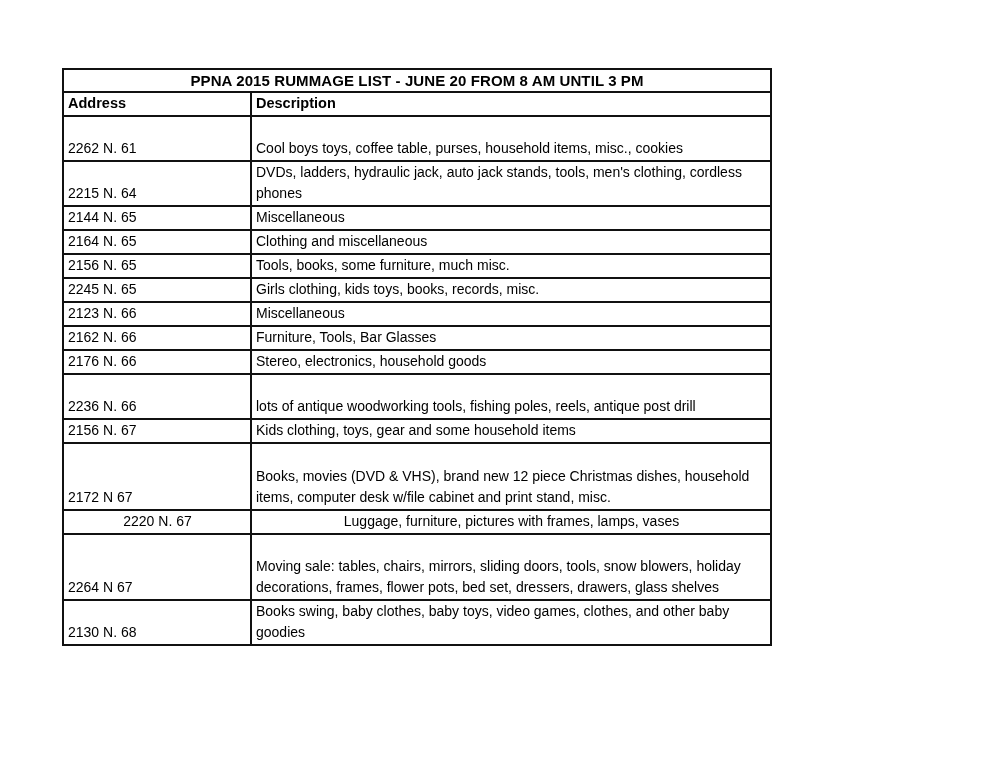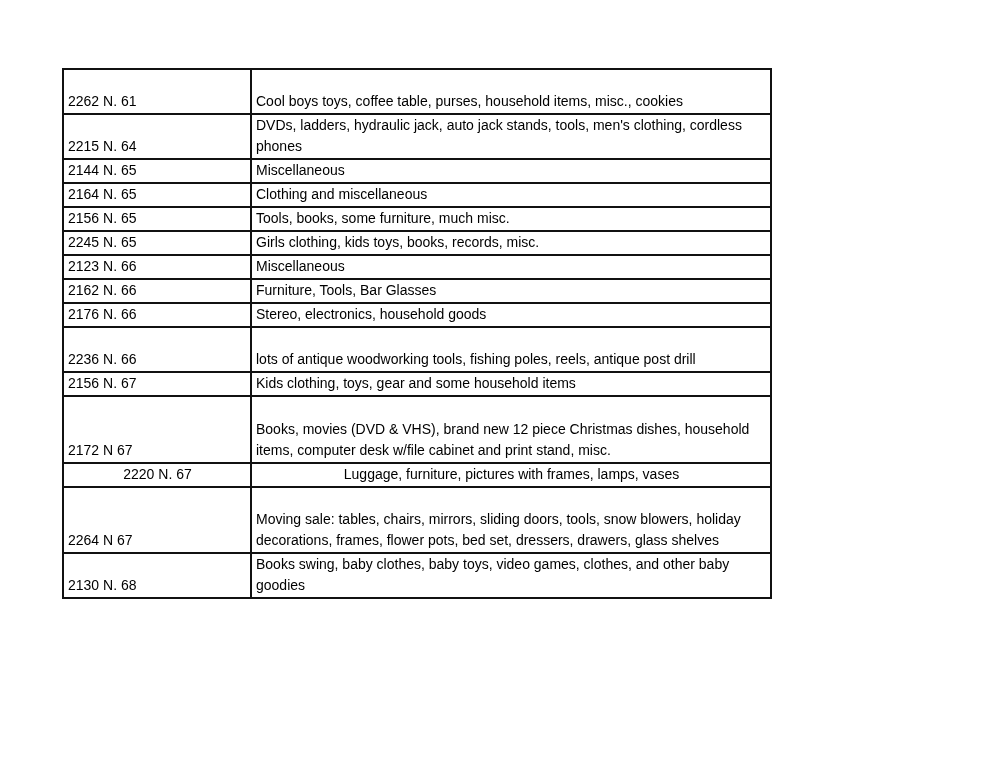--- a/index.html
+++ b/index.html
@@ -53,20 +53,27 @@
 </style>
 </head>
 <body>
 
 <table class="rummage-table">
   <colgroup>
     <col style="width:188px">
     <col style="width:520px">
   </colgroup>
   <thead>
+    <tr class="title-row">
+      <td colspan="2">PPNA 2015 RUMMAGE LIST - JUNE 20 FROM 8 AM UNTIL 3 PM</td>
+    </tr>
+    <tr class="header-row">
+      <td>Address</td>
+      <td>Description</td>
+    </tr>
   </thead>
   <tbody id="rows">
       <tr class="data-row" style="height: 45px;">
         <td class="addr">2262 N. 61</td>
         <td class="desc">Cool boys toys, coffee table, purses, household items, misc., cookies</td>
       </tr>
       <tr class="data-row" style="height: 43px;">
         <td class="addr">2215 N. 64</td>
         <td class="desc">DVDs, ladders, hydraulic jack, auto jack stands, tools, men's clothing, cordless phones</td>
       </tr>

